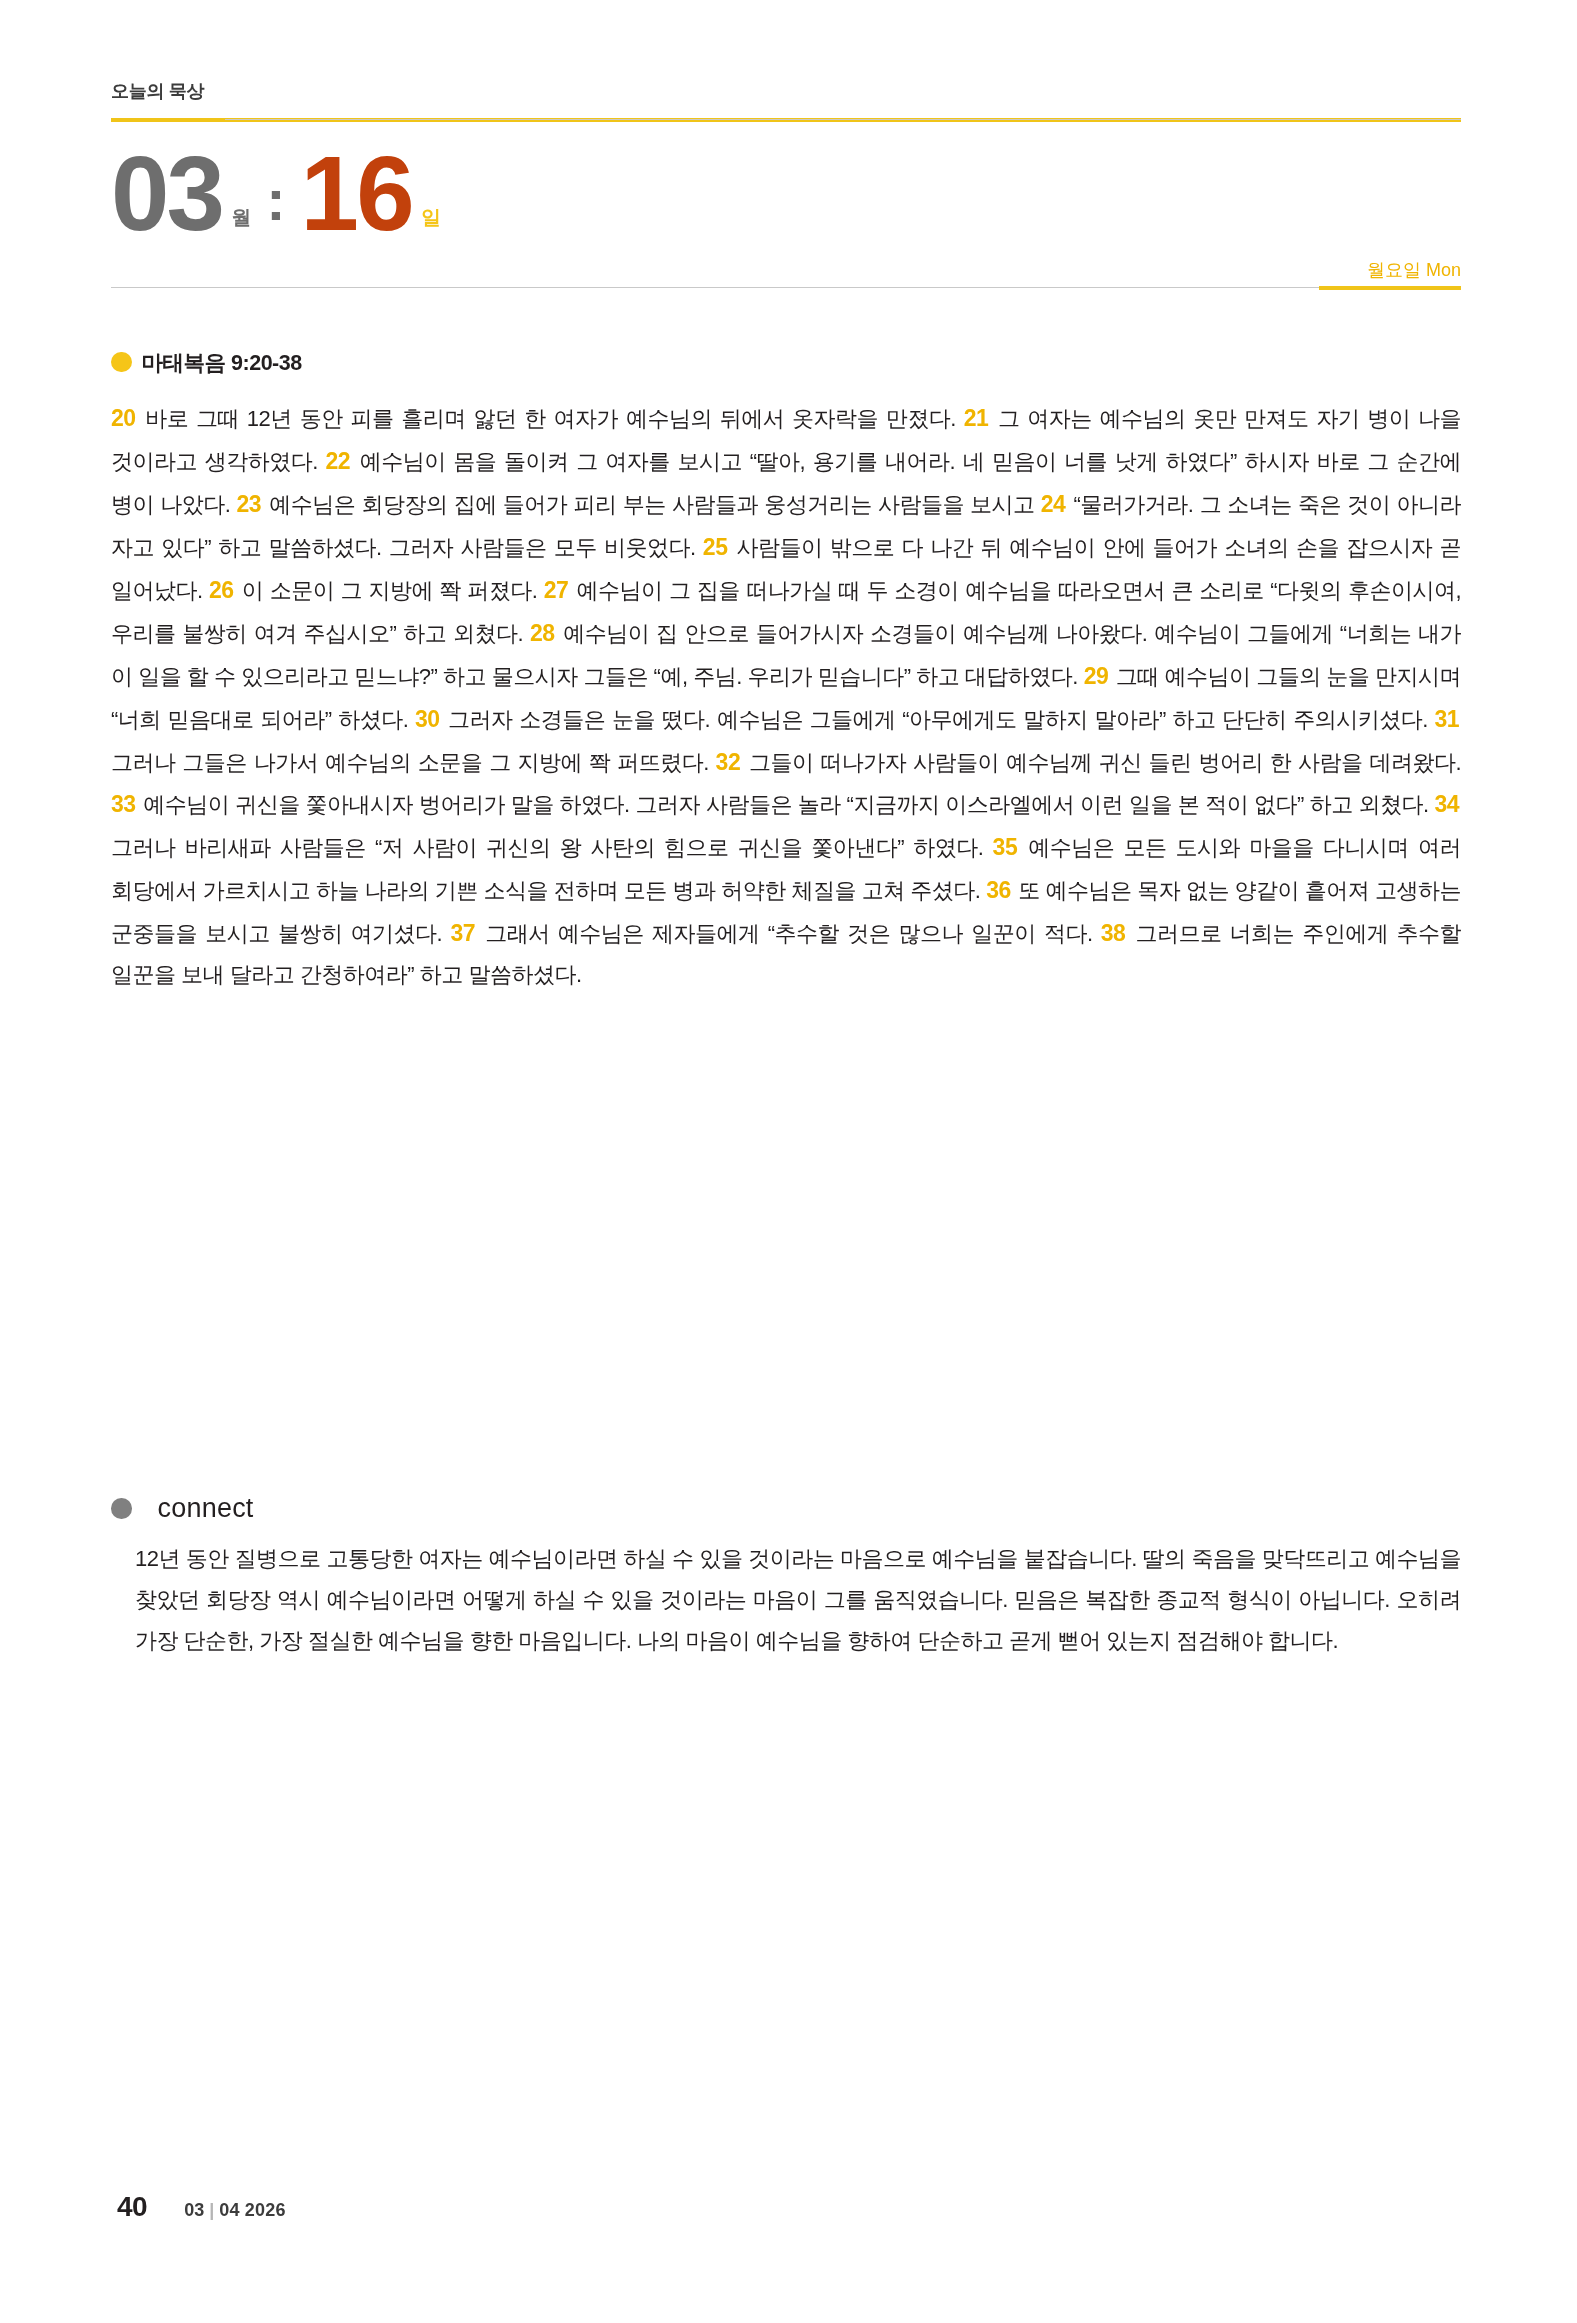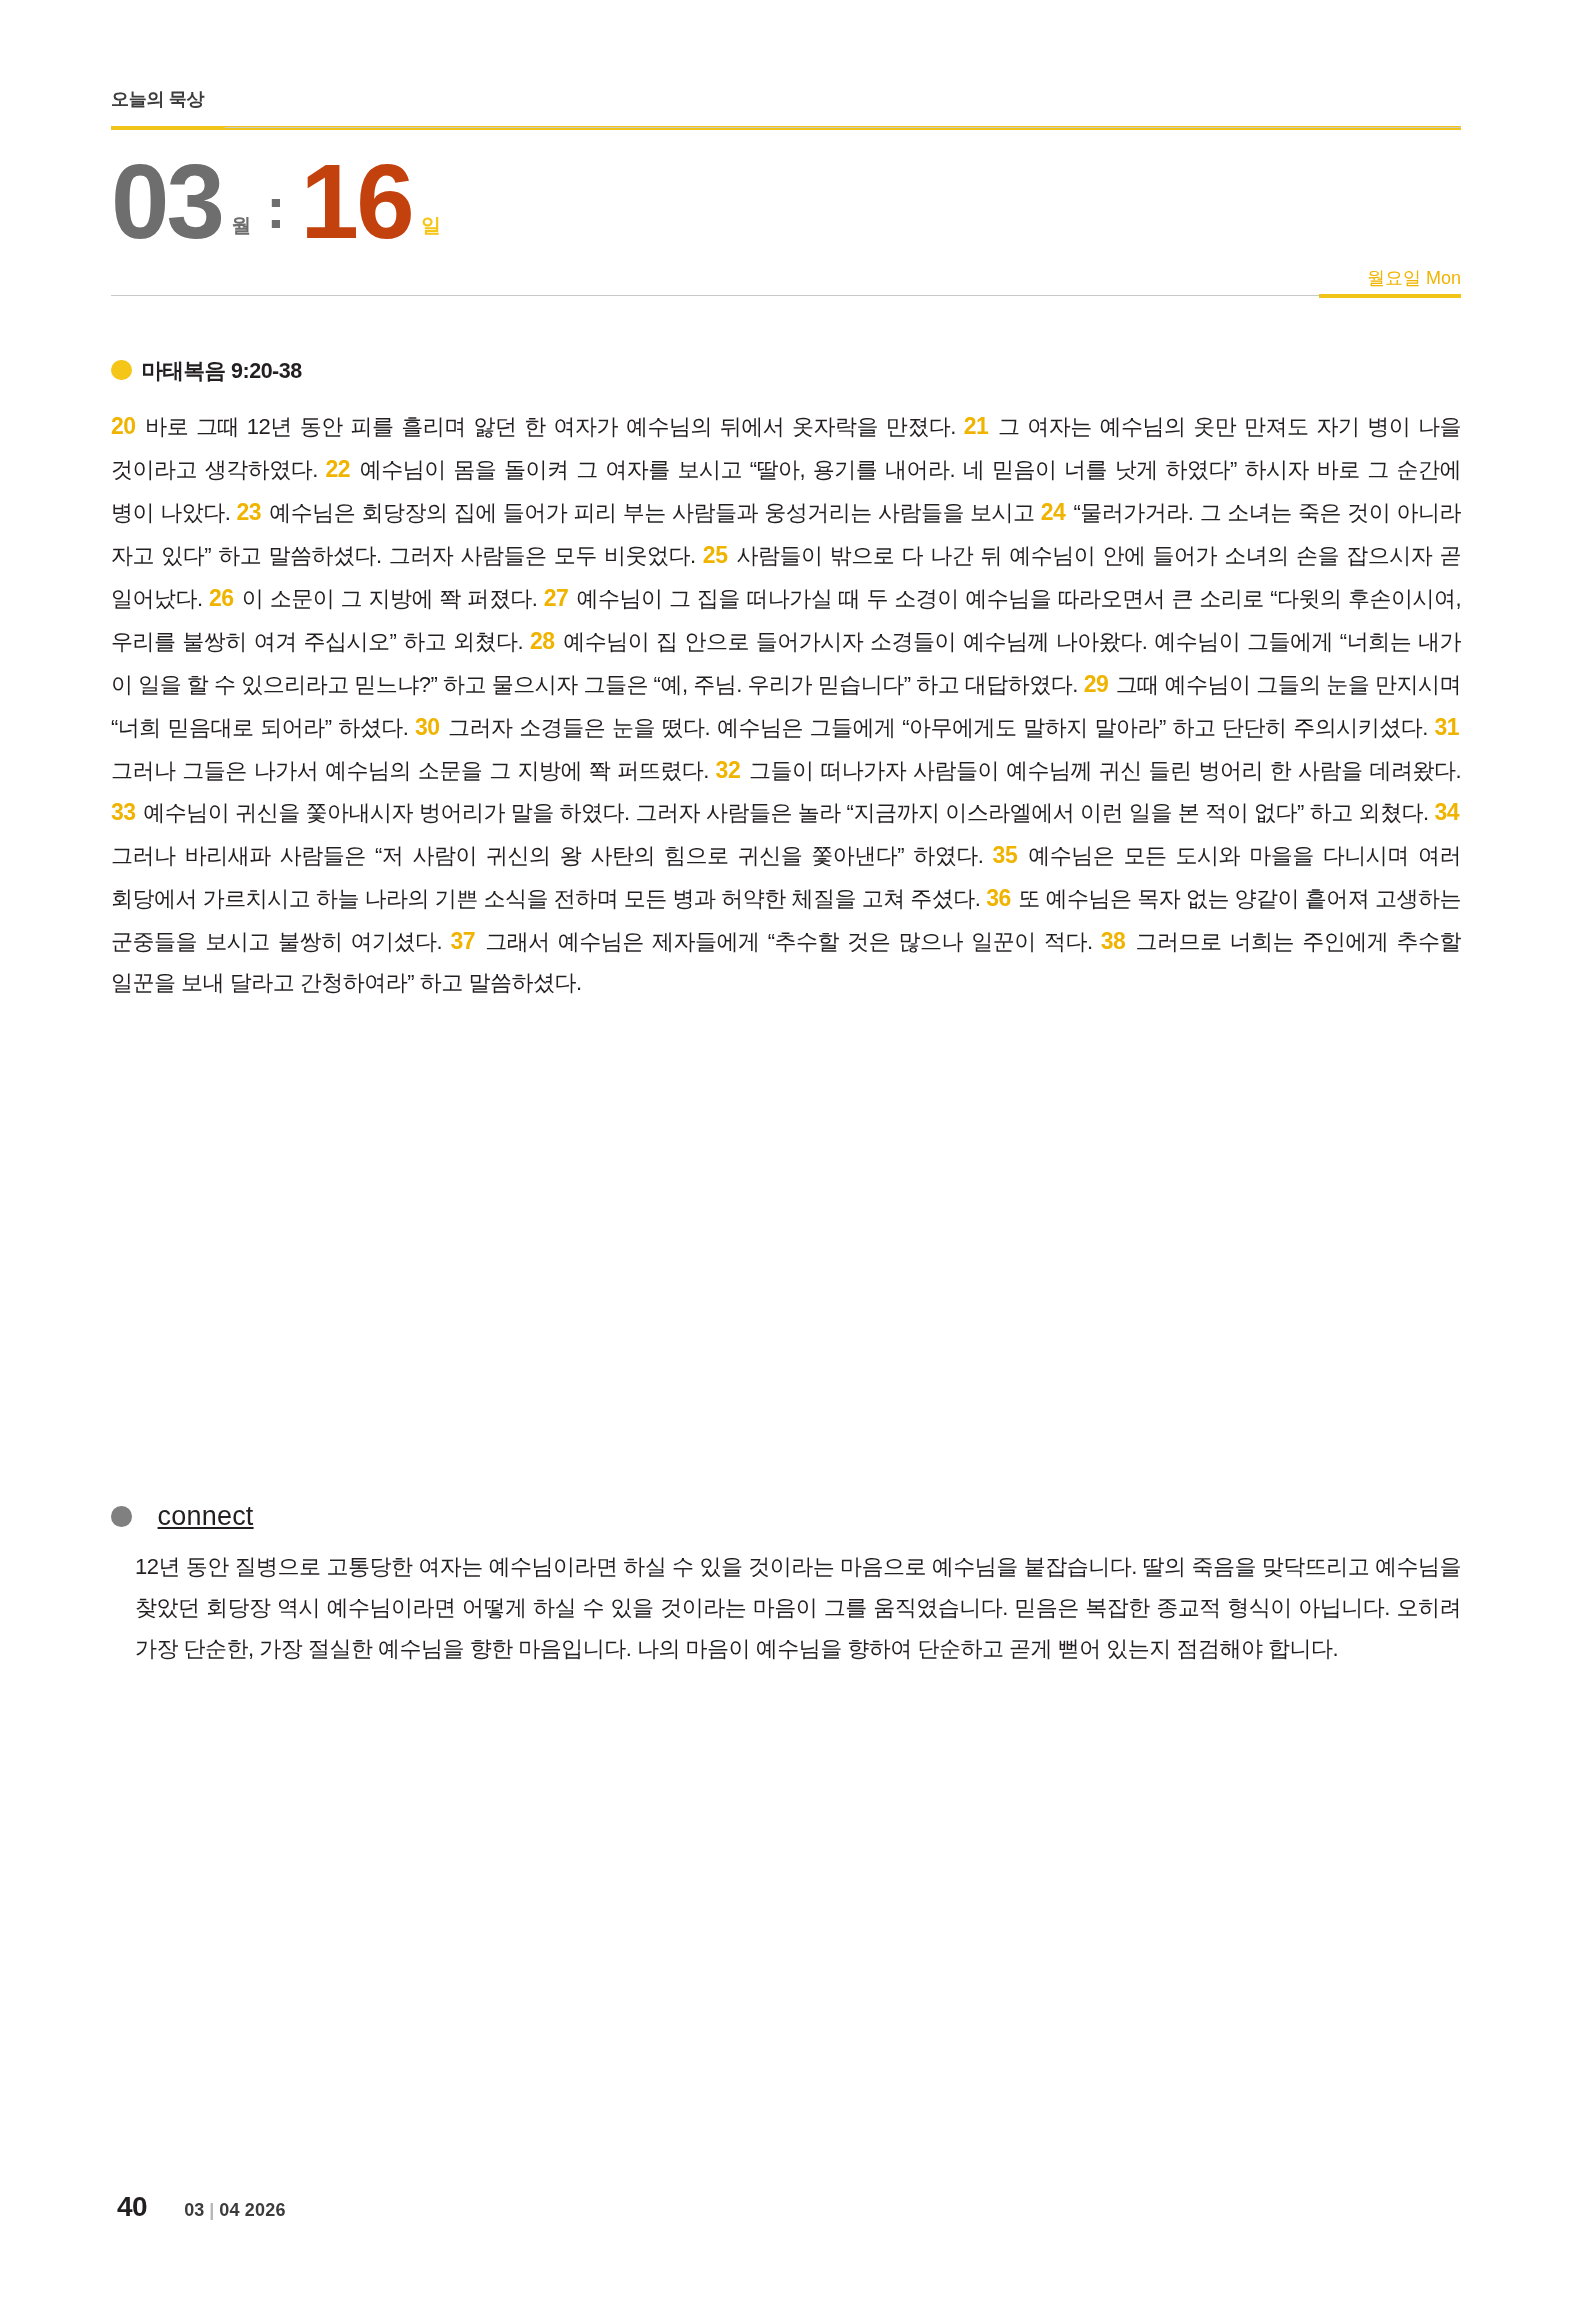--- a/index.html
+++ b/index.html
@@ -12,21 +12,21 @@
     background: #ffffff;
     font-family: "Liberation Sans", sans-serif;
     color: #231f20;
     -webkit-font-smoothing: antialiased;
   }
   .page {
     position: relative;
     width: 1572px;
     height: 2324px;
     box-sizing: border-box;
-    padding: 8px 111px;
+    padding: 0 111px;
   }
 
   
   .kicker {
     padding-top: 79px;
     font-size: 18px;
     font-weight: 700;
     letter-spacing: -0.3px;
     color: #3c3c3c;
   }
@@ -152,21 +152,20 @@
     font-weight: 700;
     font-size: 23px;
     padding-right: 1.9px;
   }
 
   
   .connect-head {
     display: flex;
     align-items: center;
     margin-top: 497px;
-    text-decoration: underline;
   }
   .dot-gray {
     width: 20.6px;
     height: 20.6px;
     border-radius: 50%;
     background: #808080;
     flex: 0 0 auto;
   }
   .connect-title {
     margin-left: 26px;

